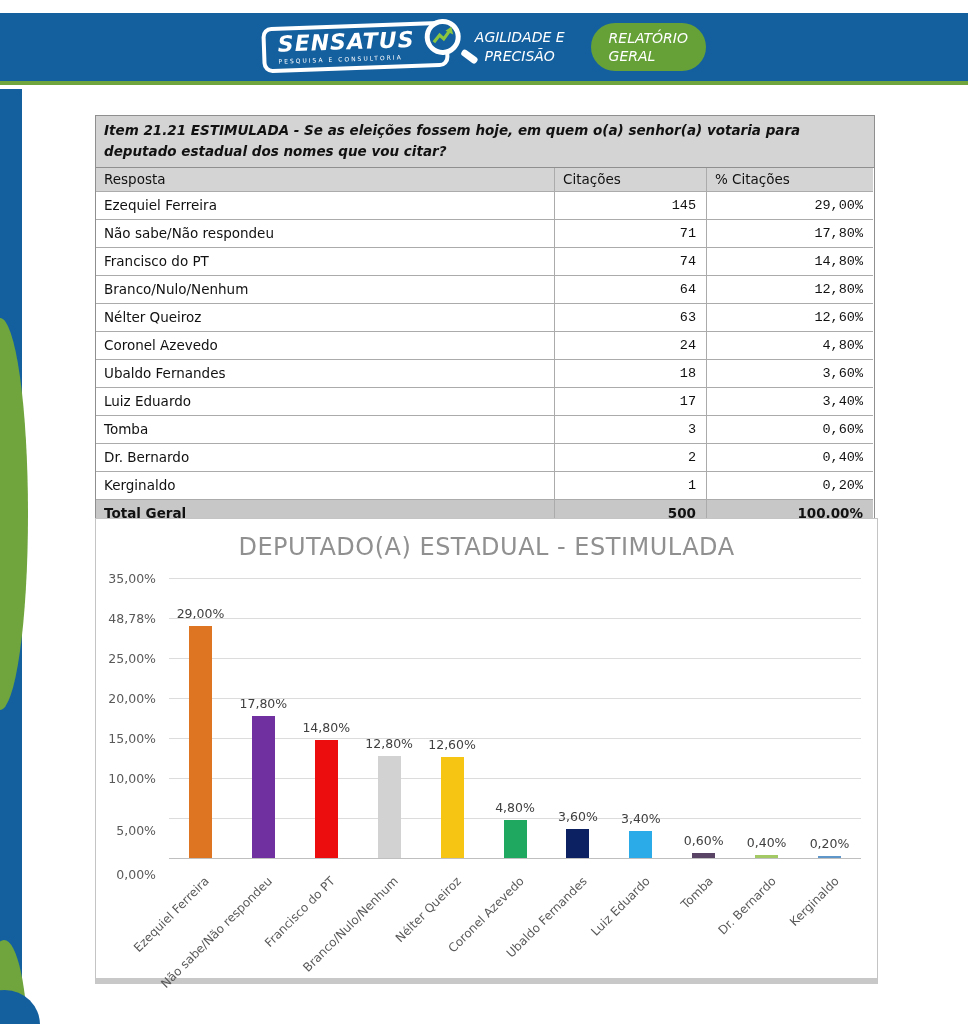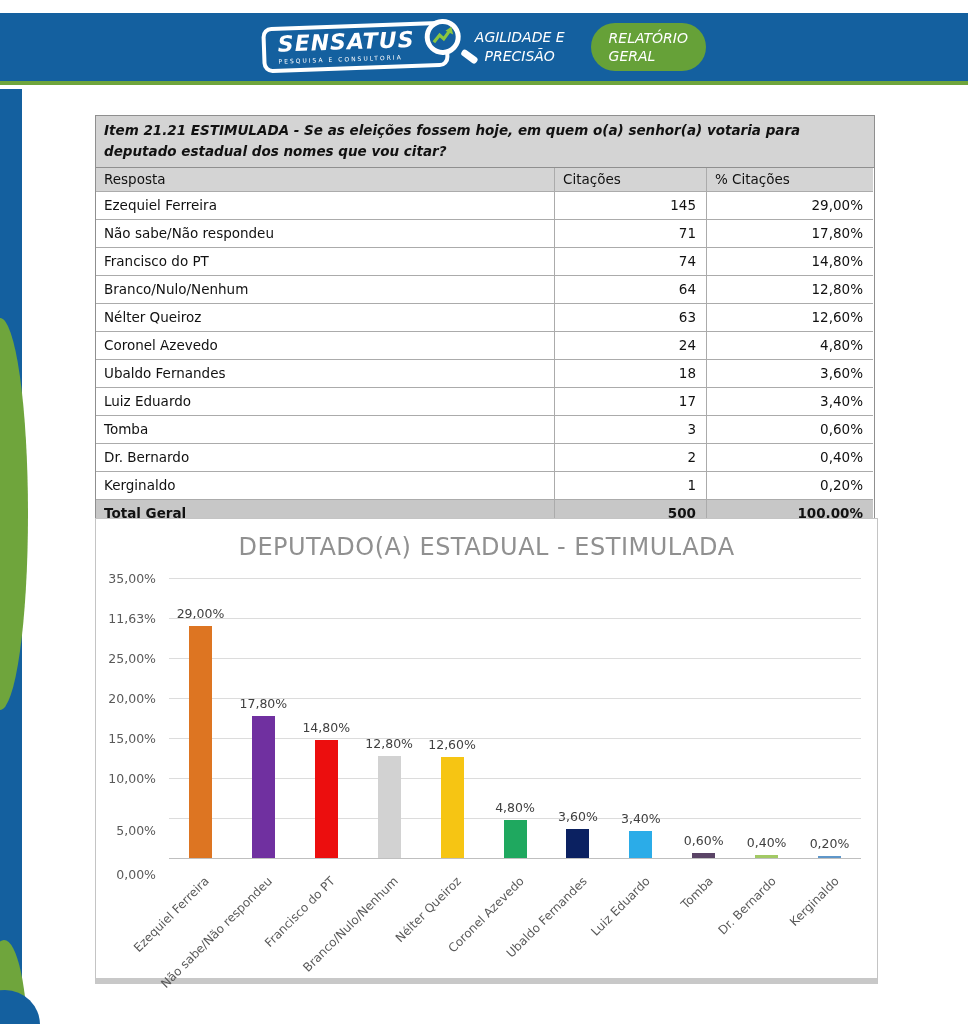--- a/index.html
+++ b/index.html
@@ -36,21 +36,21 @@
   .qtable { position:absolute; left:95px; top:115px; width:780px; border:1.5px solid #8F8F8F; z-index:4; background:#fff; }
   .q-header { background:#D4D4D4; color:#111; font-weight:bold; font-style:italic;
               font-size:13.5px; line-height:1.55; padding:4px 8px 5px 8px; border-bottom:1px solid #8F8F8F; }
   .t-row { display:grid; grid-template-columns:459px 152px 166px; }
   .t-row .t-cell { border-right:1px solid #ABABAB; border-bottom:1px solid #ABABAB;
                    font-size:13.5px; color:#111; display:flex; align-items:center; }
   .t-row .t-cell:last-child { border-right:none; }
   .t-head .t-cell { background:#D4D4D4; height:24px; padding:0 8px; }
   .t-data .t-cell { background:#fff; height:28px; }
   .t-data .c0 { padding:0 8px; }
-  .t-data .c1, .t-data .c2 { justify-content:flex-end; padding:0 10px; }
+  .t-data .c1, .t-data .c2 { justify-content:flex-end; padding:0 10px;font-family:Liberation Mono, monospace; }
   .t-total .t-cell { background:#C7C7C7; height:26px; font-weight:bold; border-bottom:none; }
   .t-total .c0 { padding:0 8px; }
   .t-total .c1, .t-total .c2 { justify-content:flex-end; padding:0 10px; }
 
   
   .chart-box { position:absolute; left:95px; top:518px; width:783px; height:466px;
                background:#fff; border:1px solid #C4C4C4; border-bottom:6px solid #C8C8C8; z-index:4; }
   .chart-title { position:absolute; left:0; top:14px; width:100%; text-align:center;
                  color:#909090; font-size:24px; letter-spacing:0.5px; }
   .yticks { position:absolute; left:0; top:59px; width:64px; height:280px; }
@@ -169,21 +169,21 @@
           <div class="t-cell c1">500</div>
           <div class="t-cell c2">100,00%</div>
         </div>
       </div>
   </div>
 
   <div class="chart-box">
     <div class="chart-title">DEPUTADO(A) ESTADUAL  - ESTIMULADA</div>
     <div class="yticks" id="yticks">
         <div class="ytick" style="top: 0px;">35,00%</div>
-        <div class="ytick" style="top: 40px;">11,63%</div>
+        <div class="ytick" style="top: 40px;">48,78%</div>
         <div class="ytick" style="top: 80px;">25,00%</div>
         <div class="ytick" style="top: 120px;">20,00%</div>
         <div class="ytick" style="top: 160px;">15,00%</div>
         <div class="ytick" style="top: 200px;">10,00%</div>
         <div class="ytick" style="top: 252px; text-align: right;">5,00%</div>
         <div class="ytick" style="top: 296px;">0,00%</div>
       </div>
     <div class="plot" id="plot">
         <div class="gridline" style="top: 0px;"></div>
         <div class="gridline" style="top: 40px;"></div>

